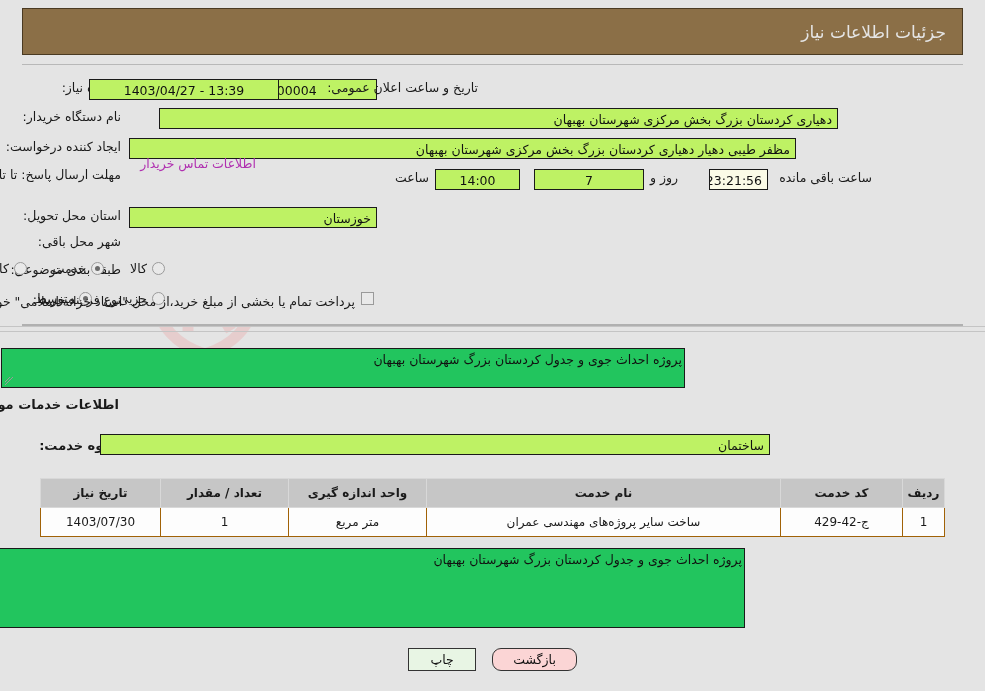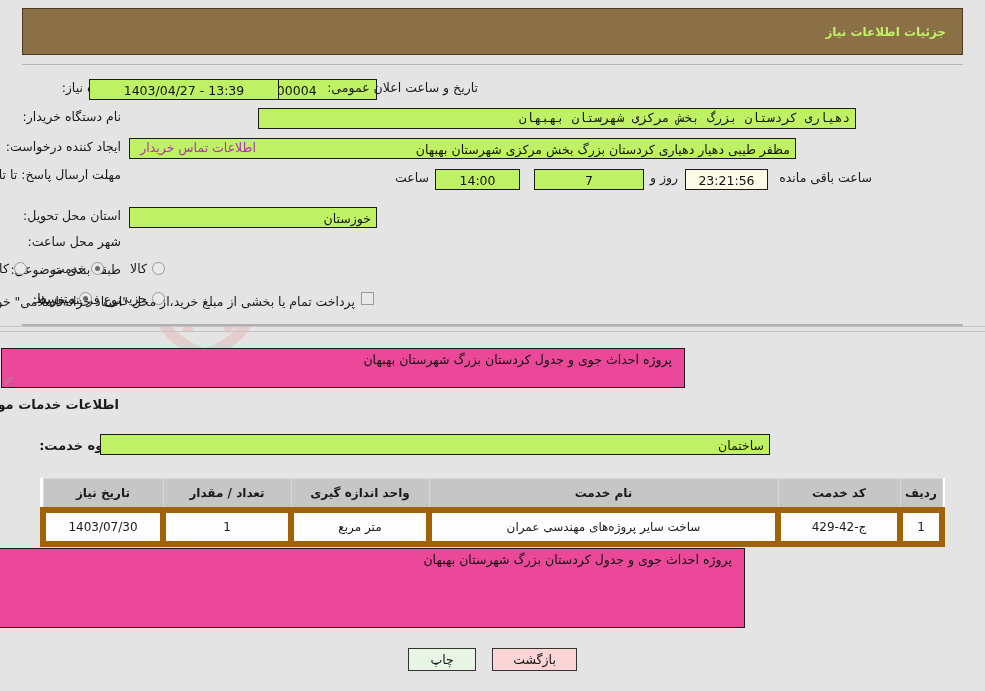--- a/index.html
+++ b/index.html
@@ -45,23 +45,23 @@
     width: 941px; height: 47px;
     background: #8b6f47;
     border: 1px solid #4a3a22;
     display: flex;
     align-items: center;
     justify-content: flex-start;
     padding: 0 16px;
     z-index: 2;
   }
   .titlebar-text {
-    color: #bef264;
-    font-size: 12px;
-    font-weight: bold;
+    color: #e5e5e5;
+    font-size: 17px;
+    font-weight: normal;
   }
 
   
   .panel {
     position: absolute;
     left: 22px; top: 64px;
     width: 941px; height: 262px;
     background: #e4e4e4;
     border-top: 1px solid #b8b8b8;
     border-bottom: 2px solid #b0b0b0;
@@ -137,25 +137,25 @@
   
   .sec-label {
     position: absolute;
     font-size: 13px;
     font-weight: bold;
     color: #1a1a1a;
     white-space: nowrap;
   }
   .ta {
     position: absolute;
-    background: #ec4899;
+    background: #22c55e;
     border: 1px solid #1a1a1a;
     font-size: 12.5px;
     color: #111;
-    padding: 3px 12px;
+    padding: 3px 2px;
     text-align: right;
     overflow: hidden;
   }
   .ta .grip {
     position: absolute;
     left: 2px; bottom: 1px;
     width: 10px; height: 10px;
   }
 
   
@@ -172,21 +172,21 @@
     background: #c6c6c6;
     border: 1px solid #d8d8d8;
     color: #1a1a1a;
     font-weight: bold;
     font-size: 12px;
     padding: 7px 4px;
     text-align: center;
   }
   .tbl td {
     background: #fdfdfd;
-    border: 6px solid #a16207;
+    border: 1px solid #a16207;
     color: #1a1a1a;
     padding: 7px 4px;
     text-align: center;
     font-size: 12px;
   }
 
   
   .btnrow {
     position: absolute;
     left: 0; top: 648px;
@@ -199,21 +199,21 @@
   .btn {
     border: 1px solid #333;
     font-size: 12.5px;
     padding: 3px 20px;
     cursor: pointer;
     color: #111;
     min-width: 68px;
     text-align: center;
   }
   .btn-print { background: #e8f5e4; }
-  .btn-back  { background: #fbd5d5; }
+  .btn-back  { background: #fbd5d5; border-radius: 9px; }
 
   .hr-line {
     position: absolute;
     left: 0; width: 985px;
     border-top: 1px solid #c4c4c4;
     z-index: 1;
   }
 </style>
 </head>
 <body>
@@ -240,56 +240,56 @@
   <div class="fld center" style="position:absolute; right:608px; top:79px; width:248px; z-index:2;">1103100339000004</div>
 
   <div class="row" style="right:507px; top:80px; z-index:2;">
     <span class="lbl">تاریخ و ساعت اعلان عمومی:</span>
   </div>
   <div class="fld center" style="position:absolute; right:706px; top:79px; width:190px; left:99px; z-index:2;">13:39 - 1403/04/27</div>
 
   <div class="row" style="right:864px; top:109px; z-index:2;">
     <span class="lbl">نام دستگاه خریدار:</span>
   </div>
-  <div class="fld right" style="position:absolute; right:129px; top:108px; width:598px; z-index:2;font-family:Liberation Mono, monospace;">دهیاری کردستان بزرگ بخش مرکزی شهرستان بهبهان</div>
+  <div class="fld right" style="position:absolute; right:147px; top:108px; width:679px; z-index:2;">دهیاری کردستان بزرگ بخش مرکزی شهرستان بهبهان</div>
 
   <div class="row" style="right:864px; top:139px; z-index:2;">
     <span class="lbl">ایجاد کننده درخواست:</span>
   </div>
   <div class="fld right" style="position:absolute; right:189px; top:138px; width:667px; z-index:2;">مظفر طیبی دهیار دهیاری کردستان بزرگ بخش مرکزی شهرستان بهبهان</div>
-  <div class="row" style="right:729px; top:140px; z-index:2;">
+  <div class="row" style="right:729px; top:156px; z-index:2;">
     <span class="link">اطلاعات تماس خریدار</span>
   </div>
 
   <div class="row two-line" style="right:864px; top:164px; z-index:2; width:120px; display:block; text-align:left;">
     <span class="lbl two-line">مهلت ارسال پاسخ: تا تاریخ:</span>
   </div>
 
   <div class="row" style="right:556px; top:170px; z-index:2;">
     <span class="smalltxt">ساعت</span>
   </div>
   <div class="fld center" style="position:absolute; right:465px; top:169px; width:85px; z-index:2;">14:00</div>
 
   <div class="fld center" style="position:absolute; right:341px; top:169px; width:110px; z-index:2;">7</div>
   <div class="row" style="right:307px; top:170px; z-index:2;">
     <span class="smalltxt">روز و</span>
   </div>
 
-  <div class="fld cream" style="position:absolute; right:217px; top:169px; width:83px; z-index:2;">23:21:56</div>
+  <div class="fld cream" style="position:absolute; right:217px; top:169px; width:59px; z-index:2;">23:21:56</div>
   <div class="row" style="right:113px; top:170px; z-index:2;">
     <span class="smalltxt">ساعت باقی مانده</span>
   </div>
 
   <div class="row" style="right:864px; top:208px; z-index:2;">
     <span class="lbl">استان محل تحویل:</span>
   </div>
   <div class="fld right" style="position:absolute; right:608px; top:207px; width:248px; z-index:2;">خوزستان</div>
 
   <div class="row" style="right:864px; top:234px; z-index:2;">
-    <span class="lbl">شهر محل ساعت:</span>
+    <span class="lbl">شهر محل باقی:</span>
   </div>
 
   <div class="row" style="right:864px; top:262px; z-index:2;">
     <span class="lbl">طبقه بندی موضوعی:</span>
   </div>
   <div class="row" style="right:820px; top:261px; z-index:2;">
     <label class="radio-item">
       <span class="radio"></span>
       <span class="rl">کالا</span>
     </label>

